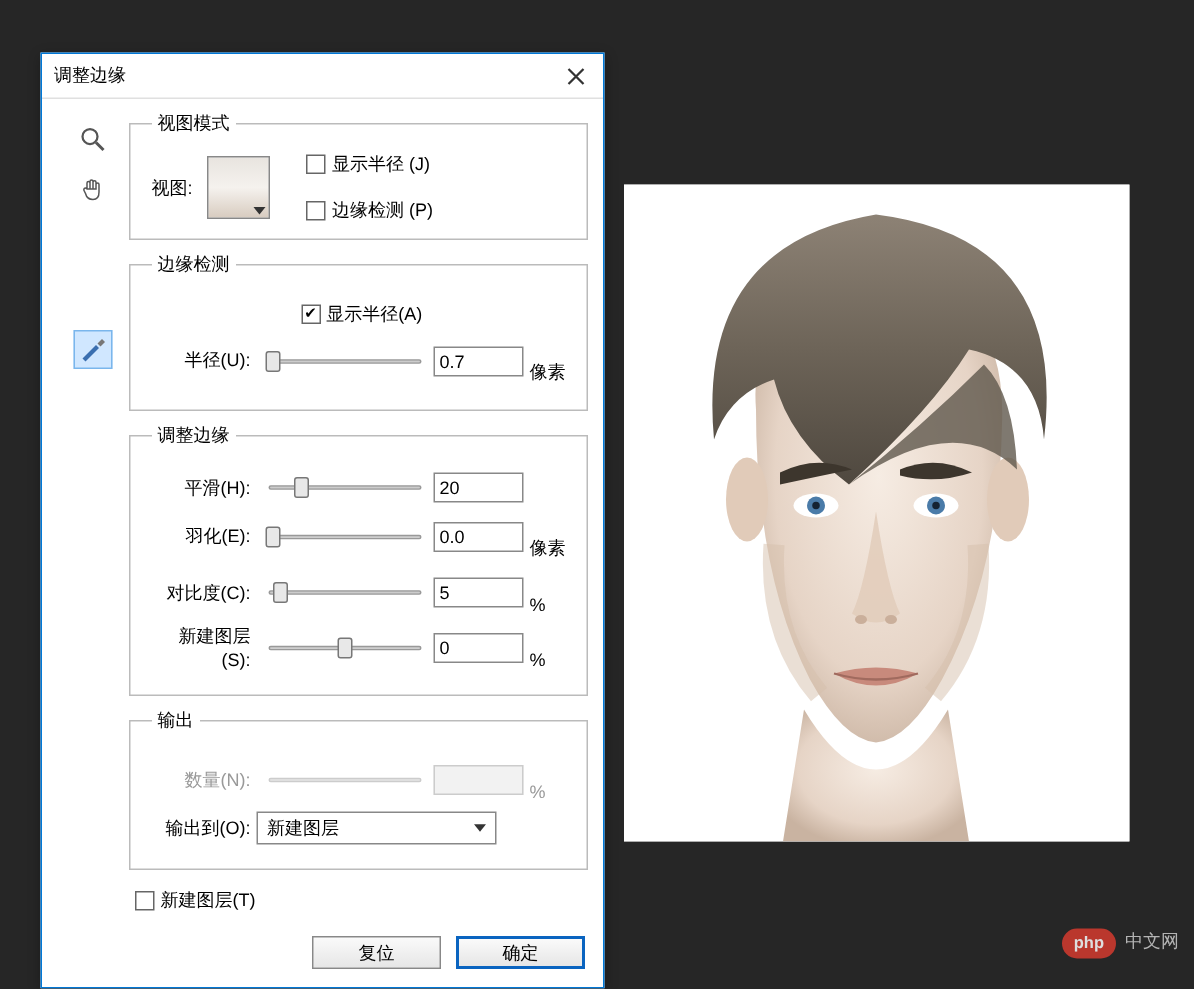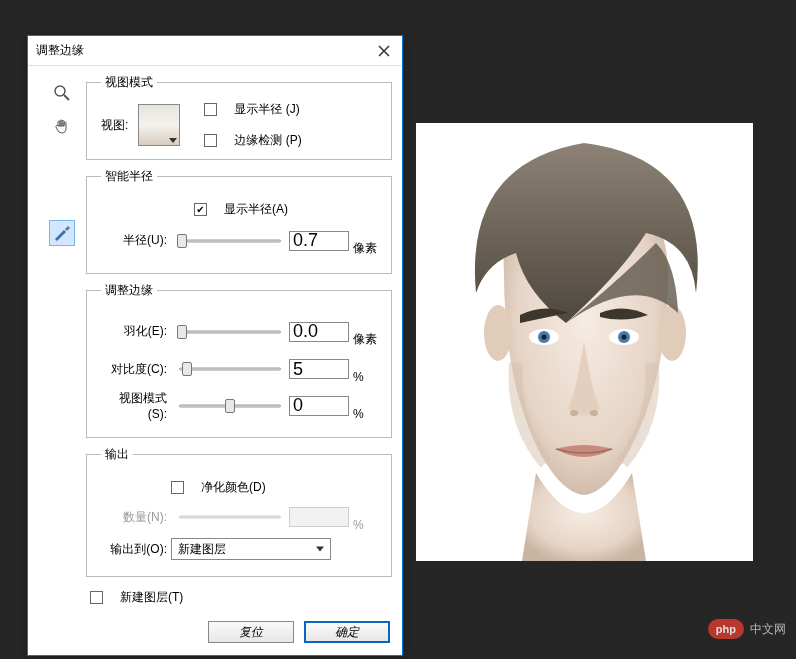--- a/index.html
+++ b/index.html
@@ -106,27 +106,27 @@
       transform:translate(-50%,-50%);
       background:#e8e8e8;
       border:1px solid #777;
       border-radius:2px;
     }
     .slider.disabled .slider-track { background:#e6e6e6; border-color:#ccc; }
     .num-input {
       width: 60px; height:20px;
       border:1px solid #888;
       padding:0 3px;
-      font-size:18px;
+      font-size:12px;
     }
     .num-input.disabled { background:#f2f2f2; border-color:#ccc; color:#aaa; }
     .unit { width:28px; margin-left:4px;margin-top:16px; }
 
     
-    .chk { display:inline-flex; align-items:center; gap:17px; }
+    .chk { display:inline-flex; align-items:center; gap:4px; }
     .chk-box {
       width:13px; height:13px;
       border:1px solid #666;
       background:#fff;
       display:inline-flex; align-items:center; justify-content:center;
       font-size:10px; line-height:1;
     }
 
     
     .sel {
@@ -147,37 +147,36 @@
     .bottom-row {
       display:flex; justify-content:flex-end; gap:10px;
       padding: 4px 2px 2px;
     }
     .btn {
       width:86px; height:22px;
       border:1px solid #888;
       background: linear-gradient(#fafafa,#e6e6e6);
       display:inline-flex; align-items:center; justify-content:center;
       cursor:pointer;
-      font-style:italic;
     }
     .btn.primary { border:2px solid #0a64c0; }
 
     
     .preview {
       position:absolute;
       left:416px; top:123px;
       width:337px; height:438px;
       background:#fff;
     }
     .preview svg { width:100%; height:100%; display:block; }
 
     
     .watermark {
       position:absolute; right:10px; bottom:20px;
-      display:flex; align-items:center; gap:6px;
+      display:flex; gap:6px;
       color:#ccc; opacity:0.85;
     }
     .wm-pill {
       background:#d43a2f; color:#fff;
       height:20px; border-radius:10px;
       padding:0 8px; font-weight:bold;
       display:inline-flex; align-items:center; font-size:11px;
     }
   </style>
 </head>
@@ -278,41 +277,50 @@
             </label>
             <label class="chk">
               <span class="chk-box"></span>
               <span>边缘检测 (P)</span>
             </label>
           </div>
         </div>
       </fieldset>
 
       <fieldset>
-        <legend>智能半径</legend>
+        <legend>边缘检测</legend>
         <div class="row" style="justify-content:center;">
           <label class="chk">
             <span class="chk-box">✔</span>
             <span>显示半径(A)</span>
           </label>
         </div>
         <div class="row">
           <span class="row-label">半径(U):</span>
           <div class="slider">
             <div class="slider-track"></div>
               <div class="slider-thumb" style="left:3%"></div>
           </div>
           <input class="num-input" value="0.7" style="">
           <span class="unit">像素</span>
         </div>
       </fieldset>
 
       <fieldset>
         <legend>调整边缘</legend>
 
+        <div class="row">
+          <span class="row-label">平滑(H):</span>
+          <div class="slider">
+            <div class="slider-track"></div>
+              <div class="slider-thumb" style="left:22%"></div>
+          </div>
+          <input class="num-input" value="20" style="">
+          <span class="unit"></span>
+        </div>
 
         <div class="row">
           <span class="row-label">羽化(E):</span>
           <div class="slider">
             <div class="slider-track"></div>
               <div class="slider-thumb" style="left:3%"></div>
           </div>
           <input class="num-input" value="0.0" style="">
           <span class="unit">像素</span>
         </div>
@@ -321,39 +329,33 @@
           <span class="row-label">对比度(C):</span>
           <div class="slider">
             <div class="slider-track"></div>
               <div class="slider-thumb" style="left:8%"></div>
           </div>
           <input class="num-input" value="5" style="">
           <span class="unit">%</span>
         </div>
 
         <div class="row">
-          <span class="row-label">视图模式(S):</span>
+          <span class="row-label">新建图层(S):</span>
           <div class="slider">
             <div class="slider-track"></div>
               <div class="slider-thumb" style="left:50%"></div>
           </div>
           <input class="num-input" value="0" style="">
           <span class="unit">%</span>
         </div>
       </fieldset>
 
       <fieldset>
         <legend>输出</legend>
 
-        <div class="row" style="padding-left:70px;">
-          <label class="chk">
-            <span class="chk-box"></span>
-            <span>净化颜色(D)</span>
-          </label>
-        </div>
 
         <div class="row">
           <span class="row-label disabled">数量(N):</span>
           <div class="slider disabled">
             <div class="slider-track"></div>
           </div>
           <input class="num-input disabled" disabled="" value="" style="">
           <span class="unit" style="color:#999">%</span>
         </div>
 

